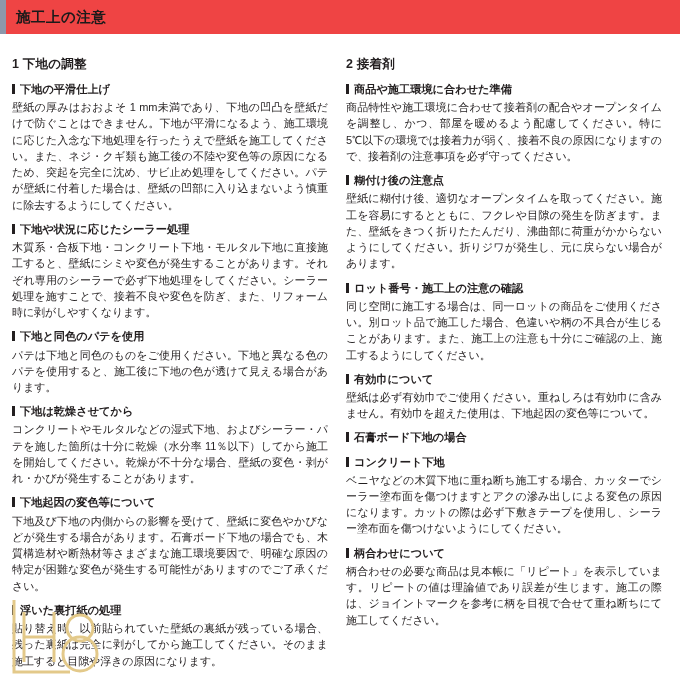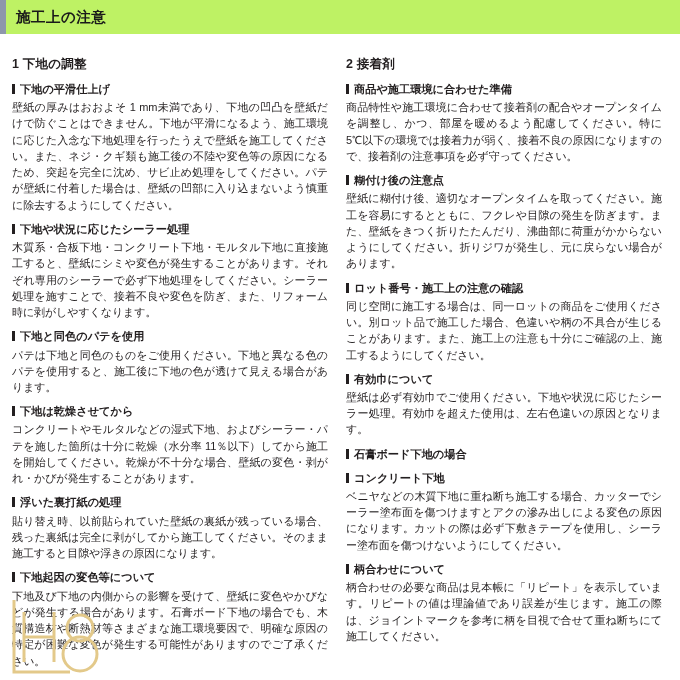--- a/index.html
+++ b/index.html
@@ -30,21 +30,21 @@
   }
   .header-accent {
     width: 6px;
     height: 34px;
     background: #8d97ab;
     flex: 0 0 6px;
   }
   .header-body {
     flex: 1 1 auto;
     height: 34px;
-    background: #bef264;
+    background: #ef4444;
     display: flex;
     align-items: center;
   }
   .header-title {
     font-size: 14.5px;
     font-weight: bold;
     letter-spacing: 0.5px;
     color: #1a1a1a;
     padding-left: 10px;
   }
@@ -134,28 +134,28 @@
         <div class="block-head bar">下地と同色のパテを使用</div>
         <p class="block-body">パテは下地と同色のものをご使用ください。下地と異なる色のパテを使用すると、施工後に下地の色が透けて見える場合があります。</p>
       </div>
 
       <div class="block">
         <div class="block-head bar">下地は乾燥させてから</div>
         <p class="block-body">コンクリートやモルタルなどの湿式下地、およびシーラー・パテを施した箇所は十分に乾燥（水分率 11％以下）してから施工を開始してください。乾燥が不十分な場合、壁紙の変色・剥がれ・かびが発生することがあります。</p>
       </div>
 
       <div class="block">
+        <div class="block-head bar">下地起因の変色等について</div>
+        <p class="block-body">下地及び下地の内側からの影響を受けて、壁紙に変色やかびなどが発生する場合があります。石膏ボード下地の場合でも、木質構造材や断熱材等さまざまな施工環境要因で、明確な原因の特定が困難な変色が発生する可能性がありますのでご了承ください。</p>
+      </div>
+
+      <div class="block">
         <div class="block-head bar">浮いた裏打紙の処理</div>
         <p class="block-body">貼り替え時、以前貼られていた壁紙の裏紙が残っている場合、残った裏紙は完全に剥がしてから施工してください。そのまま施工すると目隙や浮きの原因になります。</p>
       </div>
-
-      <div class="block">
-        <div class="block-head bar">下地起因の変色等について</div>
-        <p class="block-body">下地及び下地の内側からの影響を受けて、壁紙に変色やかびなどが発生する場合があります。石膏ボード下地の場合でも、木質構造材や断熱材等さまざまな施工環境要因で、明確な原因の特定が困難な変色が発生する可能性がありますのでご了承ください。</p>
-      </div>
     </div>
 
     <div class="col">
       <h2 class="sec-title">2 接着剤</h2>
 
       <div class="block">
         <div class="block-head bar">商品や施工環境に合わせた準備</div>
         <p class="block-body">商品特性や施工環境に合わせて接着剤の配合やオープンタイムを調整し、かつ、部屋を暖めるよう配慮してください。特に 5℃以下の環境では接着力が弱く、接着不良の原因になりますので、接着剤の注意事項を必ず守ってください。</p>
       </div>
 
@@ -166,21 +166,21 @@
       </div>
 
 
       <div class="block">
         <div class="block-head bar">ロット番号・施工上の注意の確認</div>
         <p class="block-body">同じ空間に施工する場合は、同一ロットの商品をご使用ください。別ロット品で施工した場合、色違いや柄の不具合が生じることがあります。また、施工上の注意も十分にご確認の上、施工するようにしてください。</p>
       </div>
 
       <div class="block">
         <div class="block-head bar">有効巾について</div>
-        <p class="block-body">壁紙は必ず有効巾でご使用ください。下地や状況に応じたシーラー処理。有効巾を超えた使用は、左右色違いの原因となります。</p>
+        <p class="block-body">壁紙は必ず有効巾でご使用ください。重ねしろは有効巾に含みません。有効巾を超えた使用は、下地起因の変色等について。</p>
       </div>
 
       <div class="block">
         <div class="block-head bar">石膏ボード下地の場合</div>
       </div>
 
       <div class="block">
         <div class="block-head bar">コンクリート下地</div>
         <p class="block-body">ベニヤなどの木質下地に重ね断ち施工する場合、カッターでシーラー塗布面を傷つけますとアクの滲み出しによる変色の原因になります。カットの際は必ず下敷きテープを使用し、シーラー塗布面を傷つけないようにしてください。</p>
       </div>

